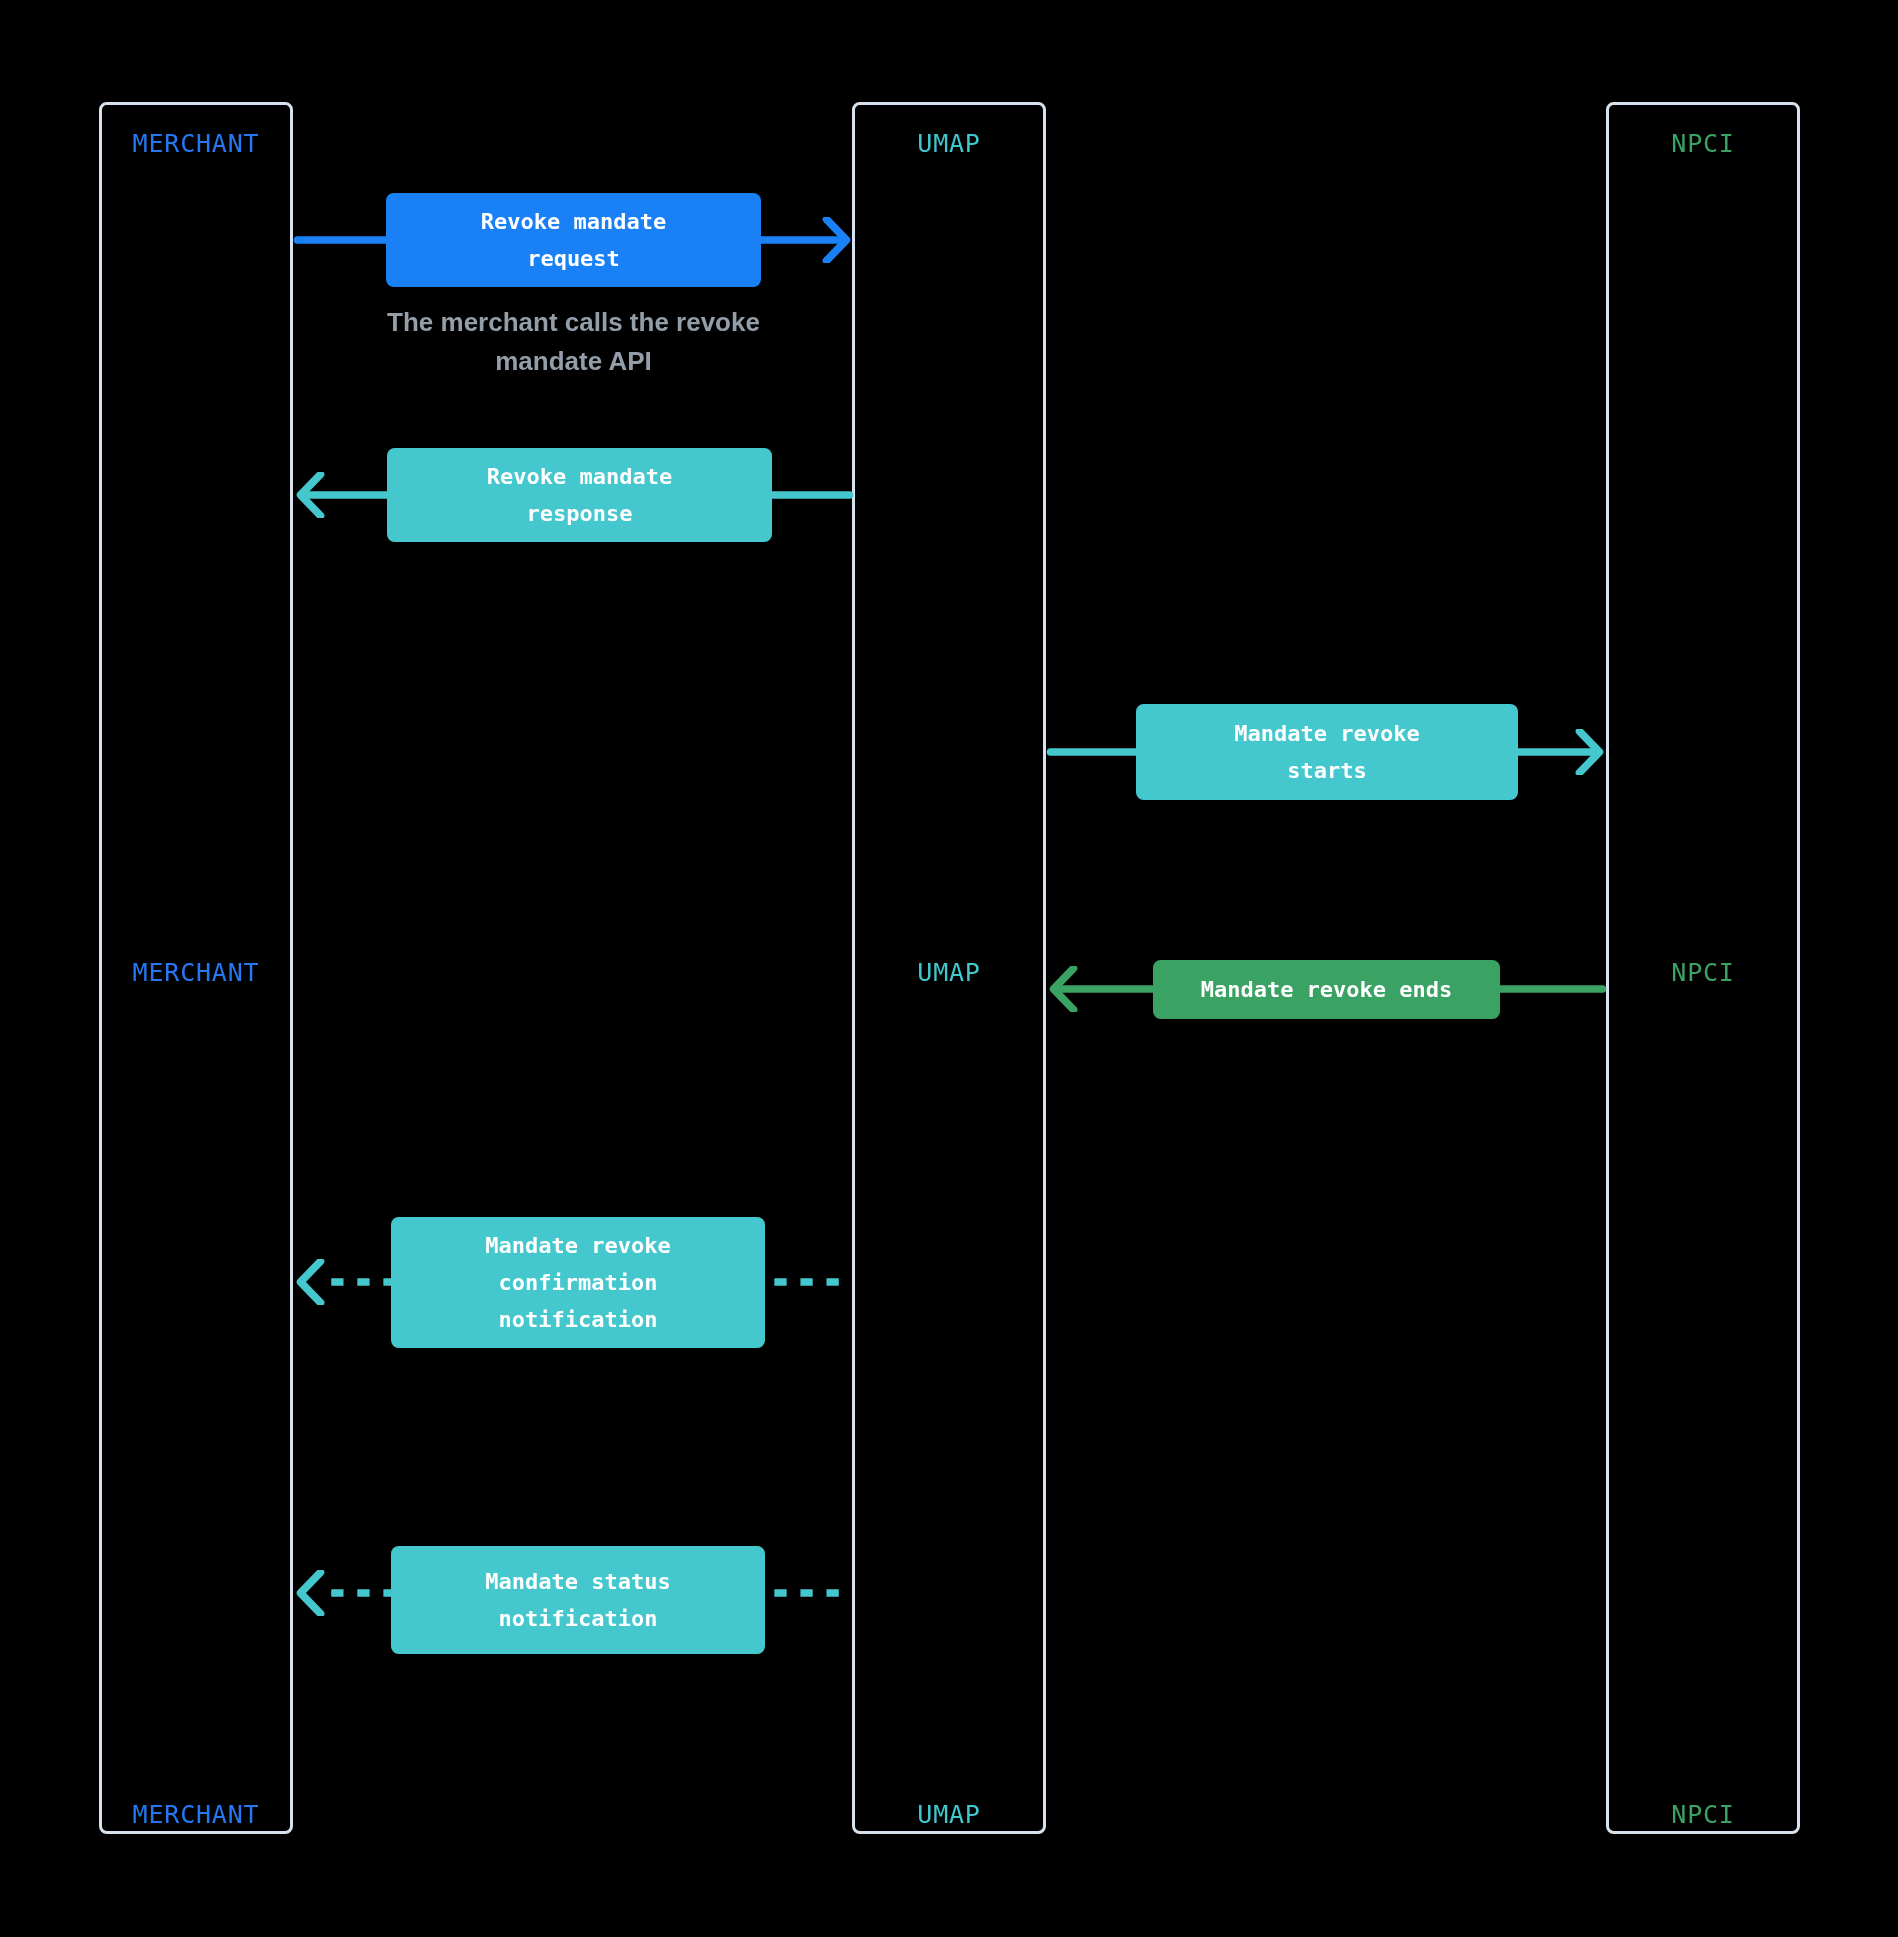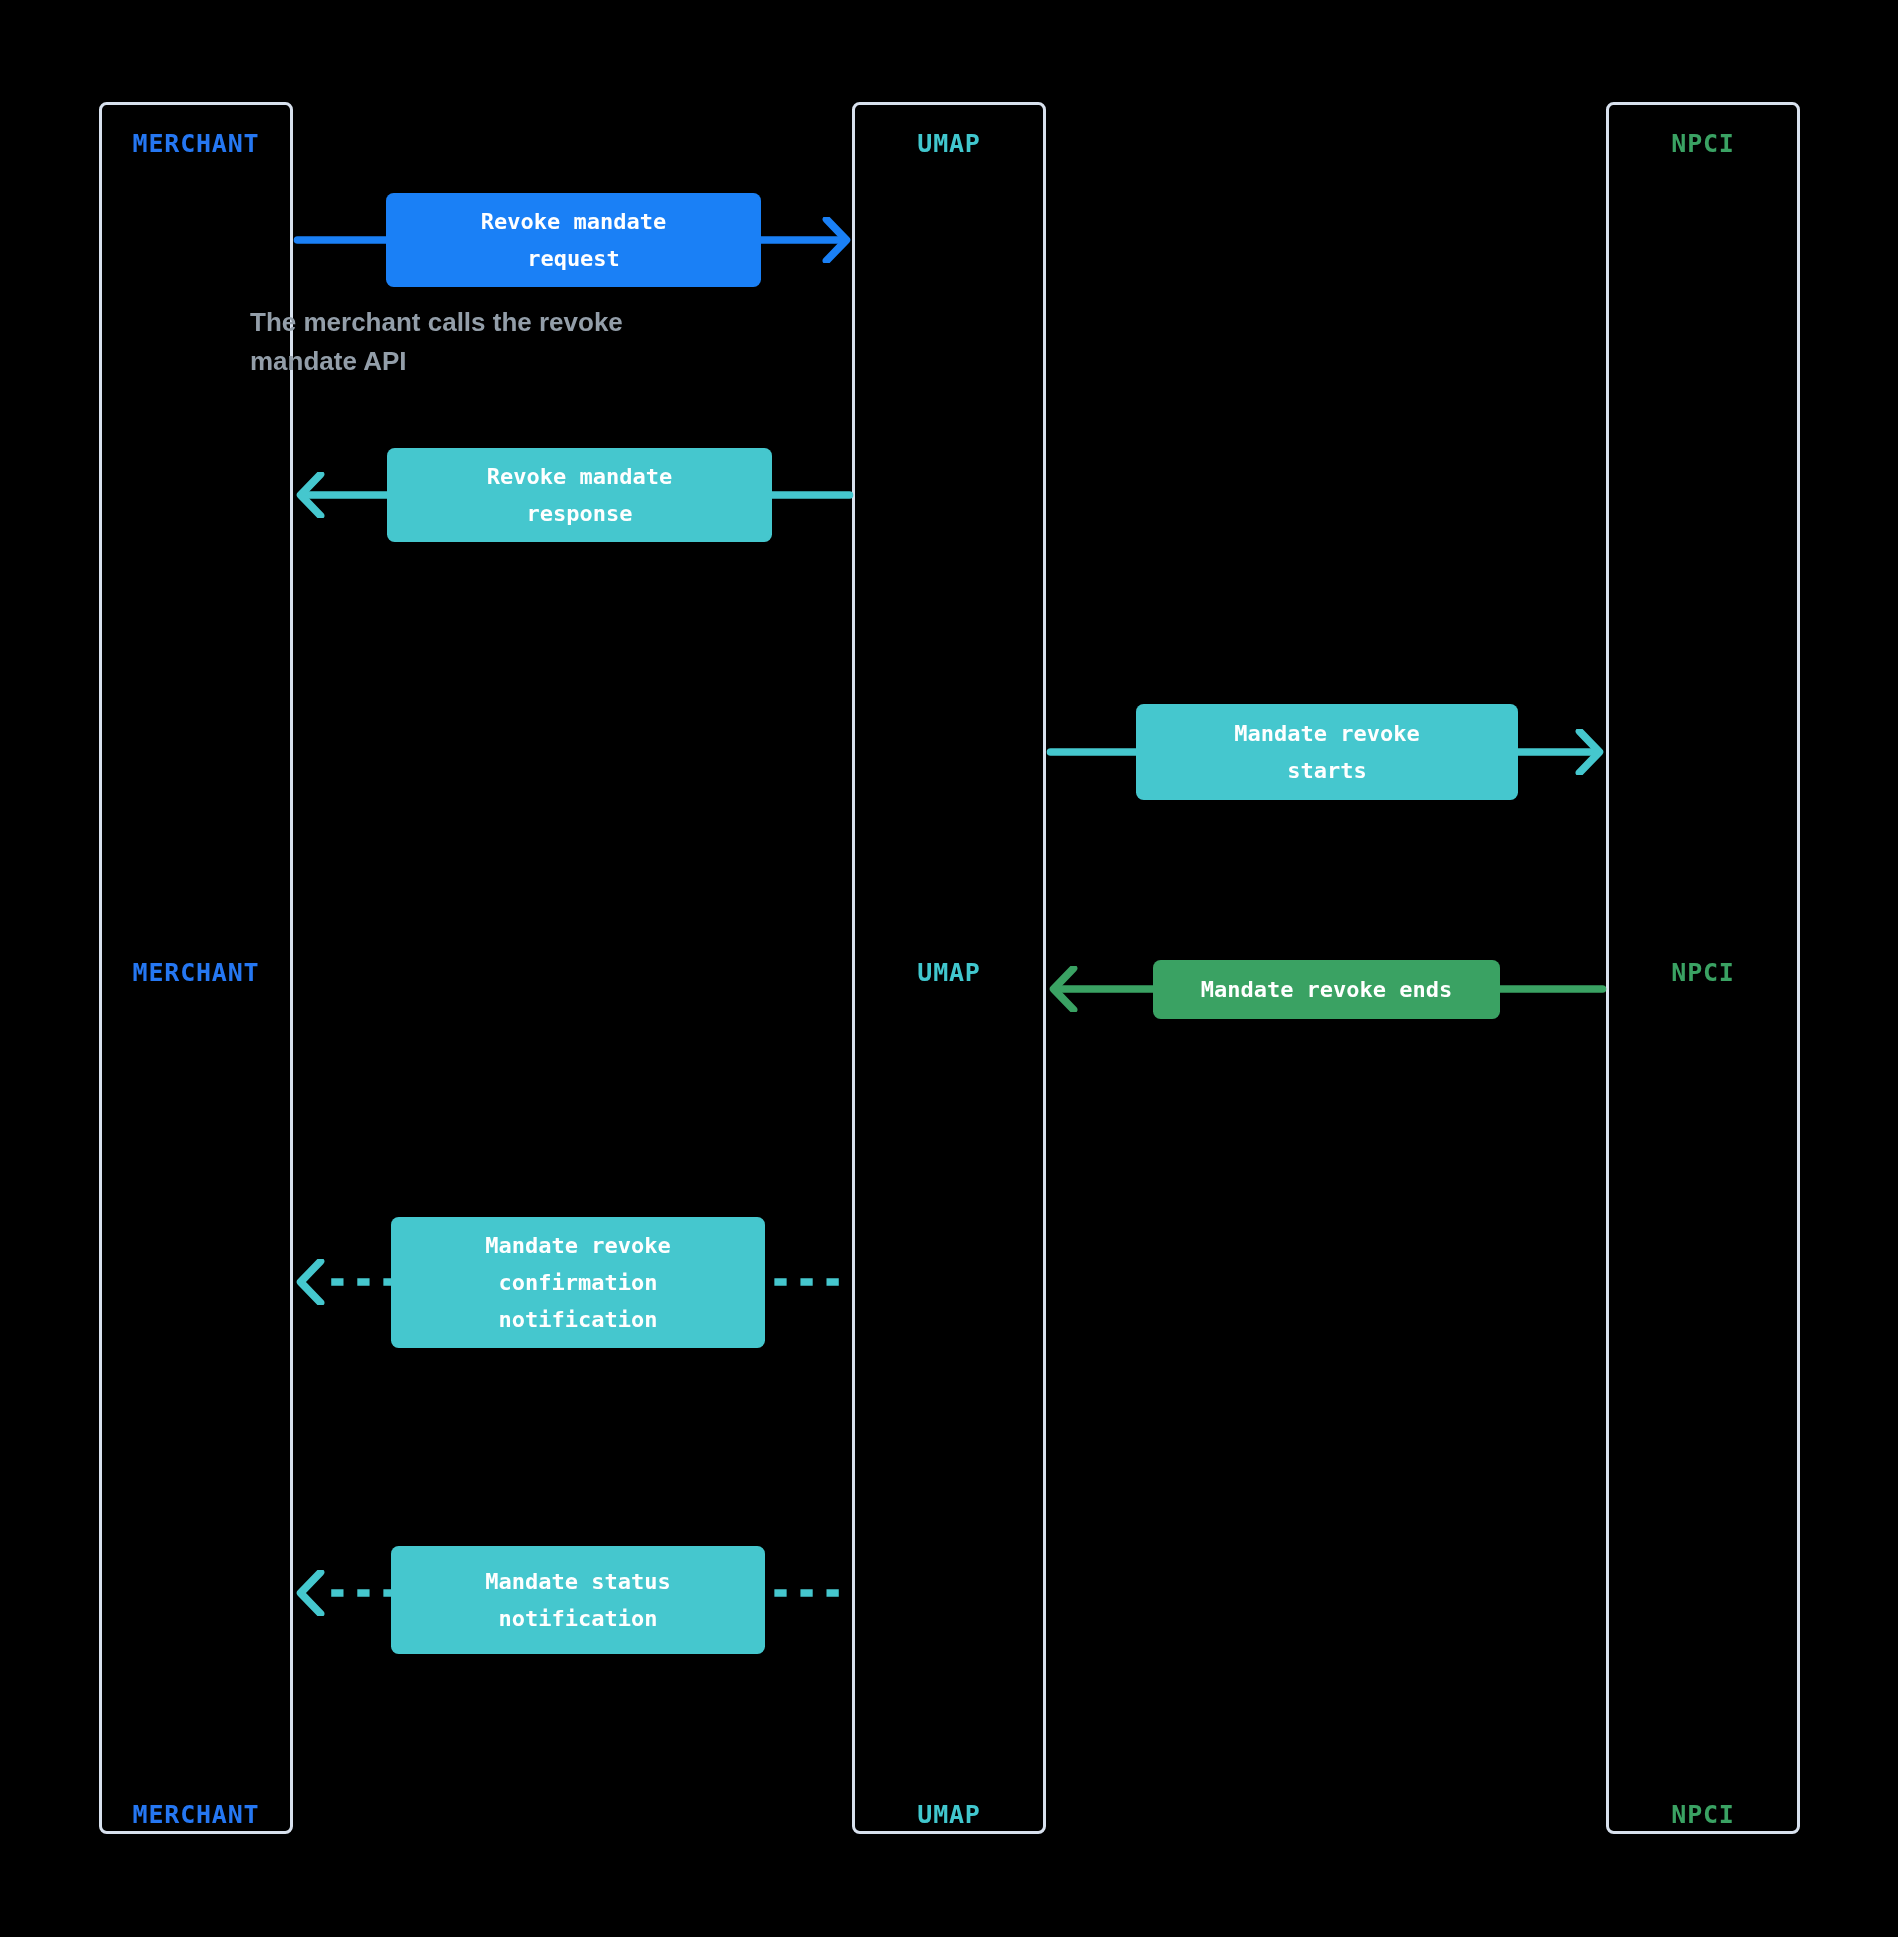--- a/index.html
+++ b/index.html
@@ -28,21 +28,21 @@
     border:3.1px solid var(--lane-border);
     border-radius:7.7px;
     box-sizing:border-box;
     background:transparent;
     z-index:0;
   }
   .lane-label{
     position:absolute;
     left:0;width:100%;
     text-align:center;
-    font-weight:bold;
+    font-weight:normal;
     font-size:25px;line-height:31px;
     letter-spacing:0.8px;
   }
   .lane-merchant .lane-label{color:var(--merchant);}
   .lane-umap .lane-label{color:var(--umap);}
   .lane-npci .lane-label{color:var(--npci);}
   .pos-top{top:23px;}
   .pos-mid{top:852px;}
   .pos-bottom{top:1694px;}
 
@@ -59,20 +59,21 @@
     box-sizing:border-box;
     padding:0 15.4px;
   }
   .box-blue{background:var(--blue-box);}
   .box-teal{background:var(--teal-box);}
   .box-green{background:var(--green-box);}
 
   .caption{
     position:absolute;z-index:2;
     width:647px;
+    text-align:center;
     color:var(--caption);
     font-family:"Liberation Sans", sans-serif;
     font-weight:600;
     font-size:26px;line-height:39px;
     white-space:pre-line;
   }
 </style>
 </head>
 <body>
 

